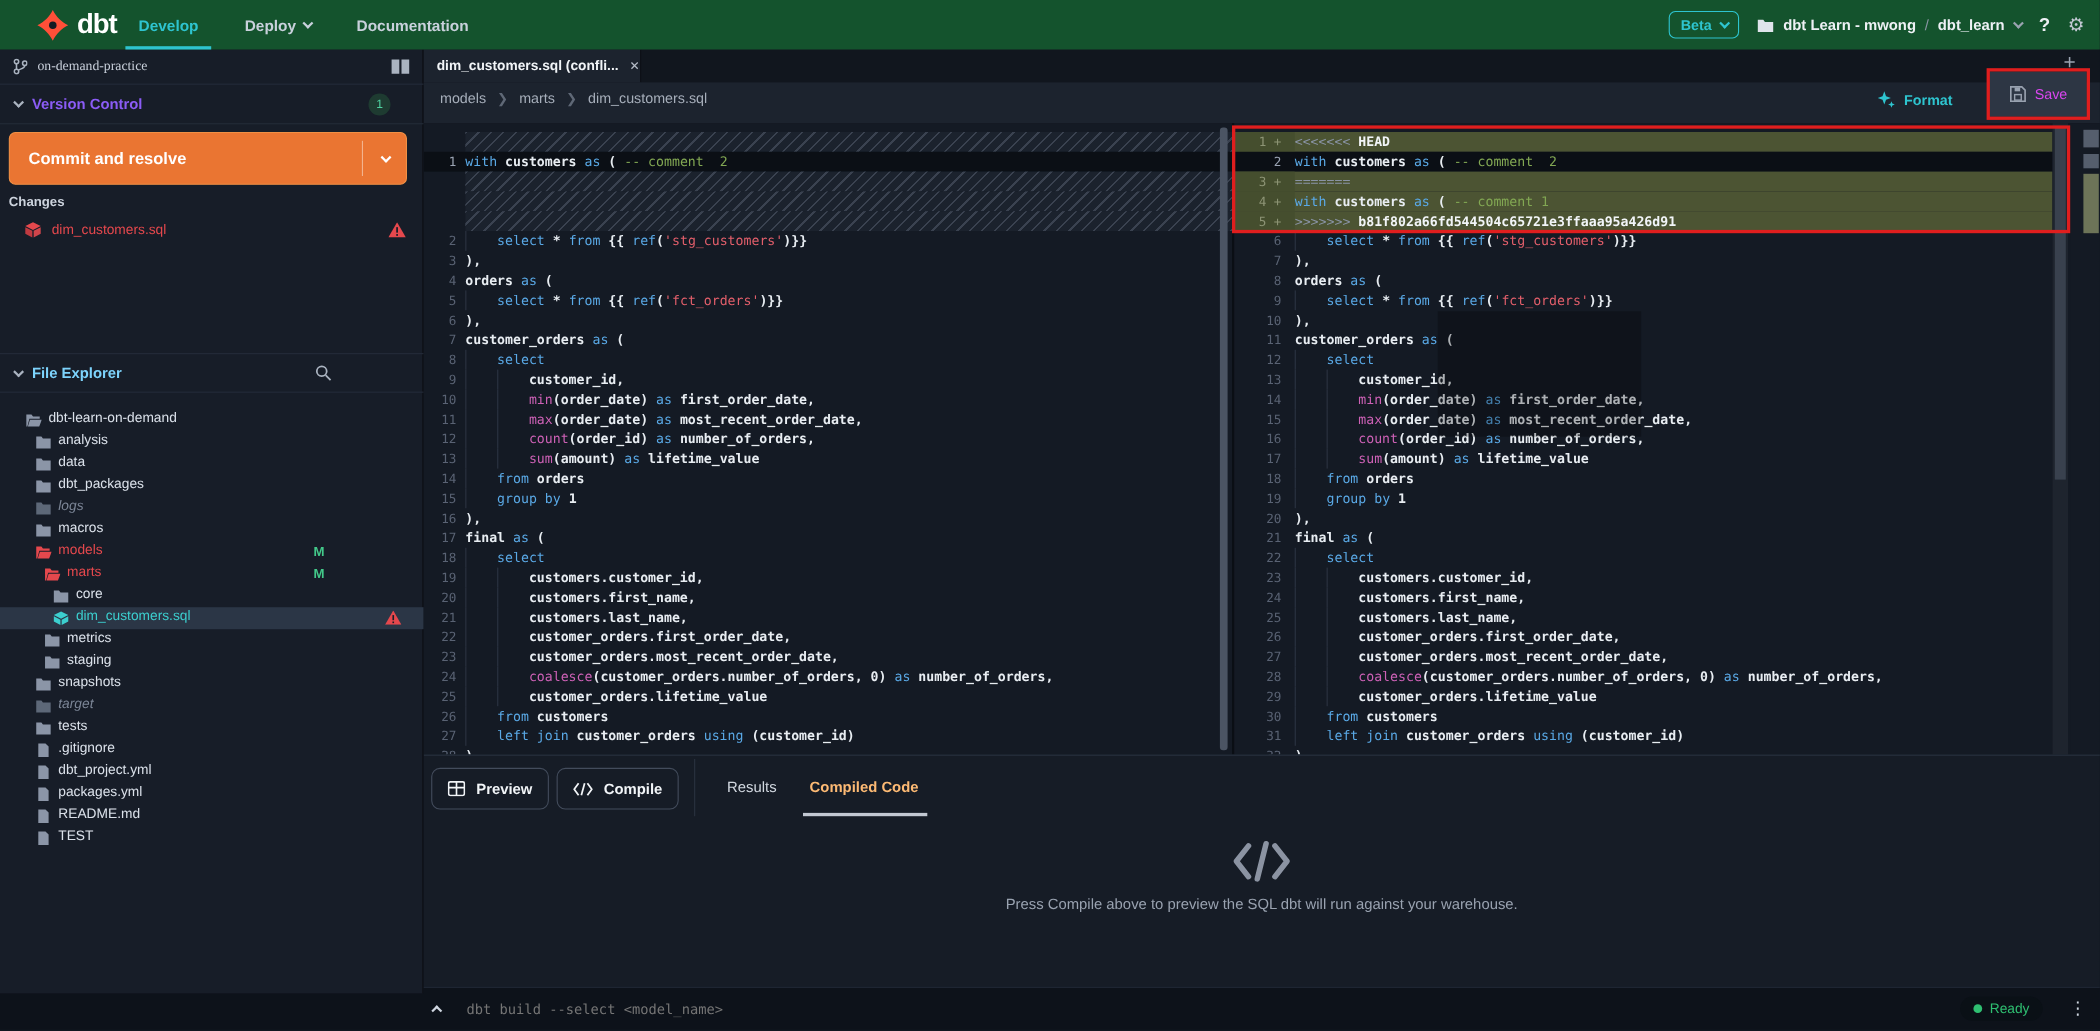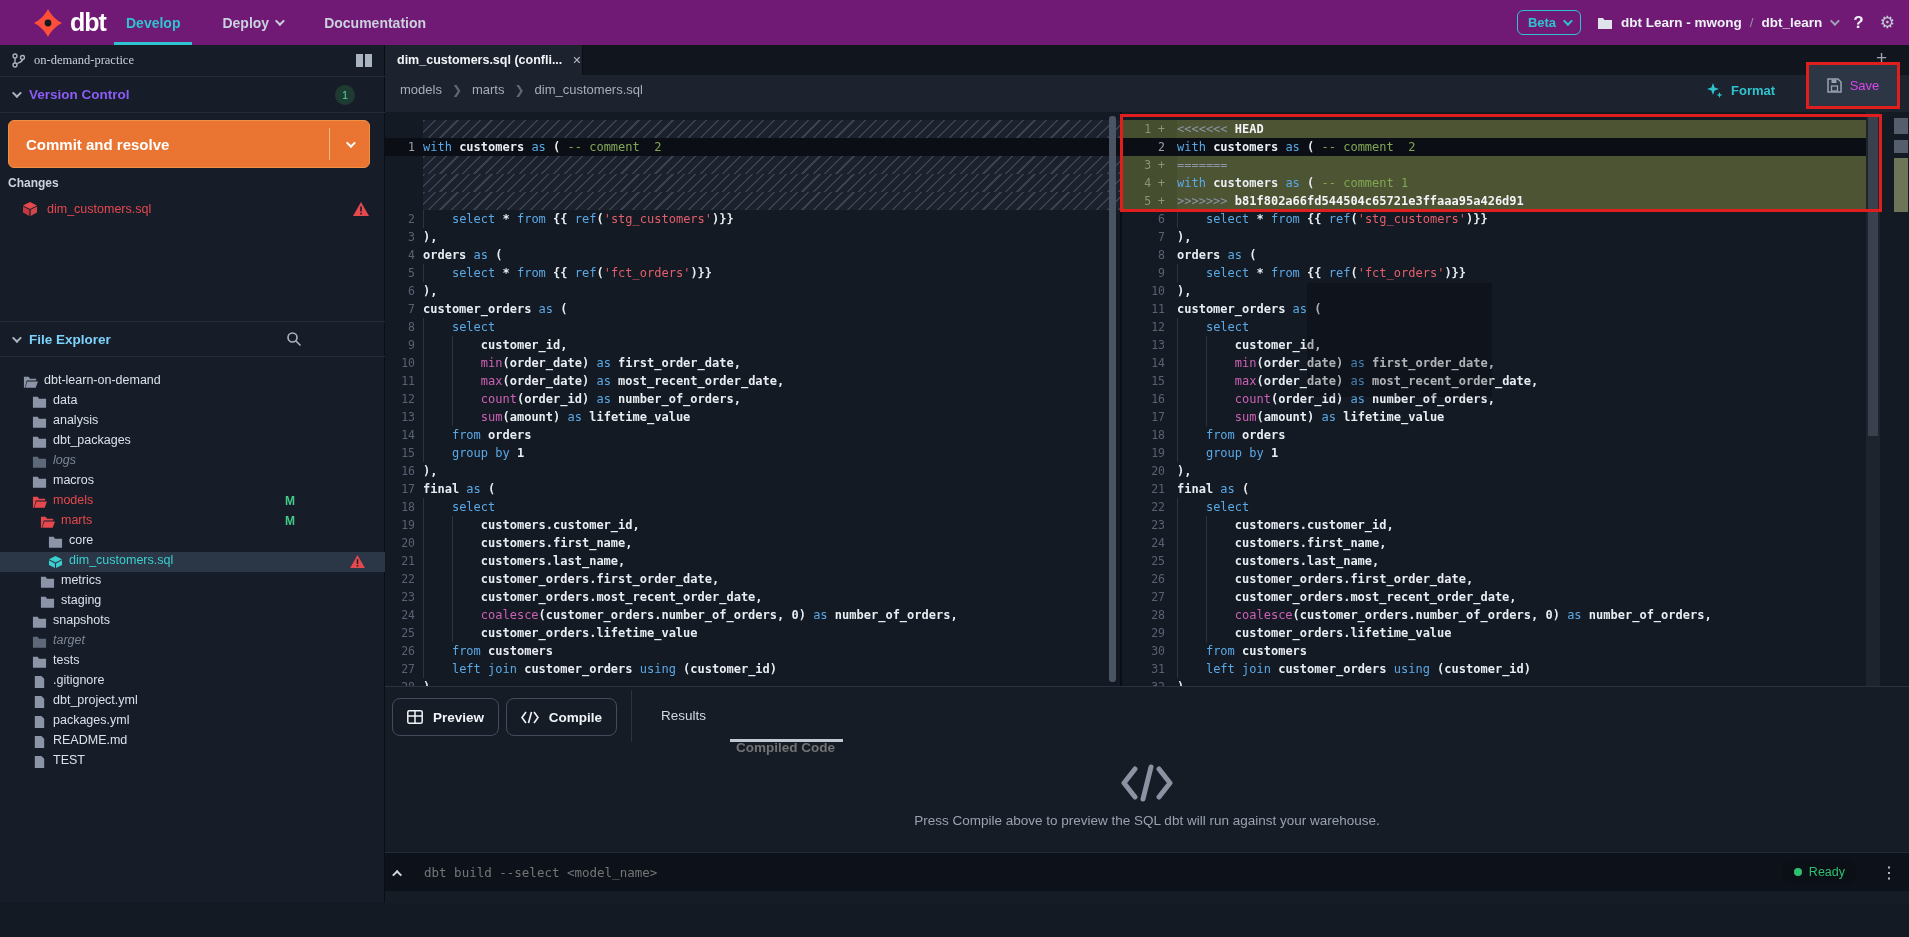--- a/index.html
+++ b/index.html
@@ -2,21 +2,21 @@
 <html><head>
 <meta charset="utf-8">
 <style>
   * { margin:0; padding:0; box-sizing:border-box; }
   html,body { width:1909px; height:937px; background:#10151d; overflow:hidden;
     font-family:"Liberation Sans", sans-serif; }
   .abs { position:absolute; }
   #app { position:relative; width:1909px; height:937px; background:#141a23; }
 
   
-  #navbar { left:0; top:0; width:1909px; height:45px; background:#701a75; z-index:30; }
+  #navbar { left:0; top:0; width:1909px; height:45px; background:#14532d; z-index:30; }
   #brand { left:70px; top:8px; color:#fff; font-size:25px; font-weight:bold; letter-spacing:-1px; }
   #nav-menu { left:126px; top:0; height:45px; display:flex; align-items:center; gap:42px; }
   .nav-item { color:#c9d1dc; font-size:14px; font-weight:bold; position:relative; height:45px;
     display:flex; align-items:center; gap:6px; cursor:pointer; }
   .nav-item.active { color:#2ec4cf; }
   .nav-item.active:after { content:""; position:absolute; left:-12px; right:-12px; bottom:0;
     height:3px; background:#2ec4cf; }
   .chev { width:7px; height:7px; border-right:2px solid currentColor; border-bottom:2px solid currentColor;
     display:inline-block; transform:rotate(45deg) translateY(-2px); }
   .chev-up { transform:rotate(-135deg) translateY(-2px); }
@@ -115,29 +115,29 @@
   
   #bottom-panel { left:385px; top:686px; width:1524px; height:217px; background:#161c26; border-top:1px solid #2a3240; }
   .panel-btn { position:absolute; top:698px; height:38px; border:1px solid #434c5c; border-radius:8px;
     background:transparent; color:#f2f5f8; font-size:13.5px; font-weight:bold; display:flex;
     align-items:center; justify-content:center; gap:10px; cursor:pointer; font-family:"Liberation Sans",sans-serif; }
   #preview-btn { left:392px; width:107px; }
   #compile-btn { left:506px; width:111px; }
   #panel-vdiv { left:631px; top:690px; width:1px; height:52px; background:#2a3240; }
   .panel-tab { position:absolute; top:708px; font-size:13.5px; cursor:pointer; }
   #tab-results { left:661px; color:#d2d8e0; }
-  #tab-compiled { left:736px; color:#737373; font-weight:bold;margin-top:32px; }
+  #tab-compiled { left:736px; color:#fdba74; font-weight:bold; }
   #compiled-underline { left:730px; top:739px; width:113px; height:3px; background:#c2c8d2; }
   #empty-state { left:385px; top:745px; width:1524px; text-align:center; }
   #empty-icon { margin-top:18px; }
   #empty-title { margin-top:6px; color:#f2f5f8; font-size:14.5px; font-weight:bold; }
   #empty-sub { margin-top:6px; color:#99a2b0; font-size:13.5px; }
 
   
-  #command-bar { left:0; top:852px; width:1909px; height:39px; background:#0d121a;
+  #command-bar { left:0; top:897px; width:1909px; height:39px; background:#0d121a;
     border-top:1px solid #232b38; display:flex; align-items:center; }
   #cmd-chevron { margin-left:395px; color:#cfd6e0; }
   #cmd-input { margin-left:22px; flex:1; background:transparent; border:none; outline:none;
     color:#8d97a6; font-family:"DejaVu Sans Mono", monospace; font-size:12.5px; }
   #ready-pill { display:flex; align-items:center; gap:7px; background:#0a1016; border-radius:12px;
     padding:4px 12px; margin-right:24px; }
   #ready-dot { width:8px; height:8px; border-radius:50%; background:#2fbf71; }
   #ready-label { color:#2fbf71; font-size:12.5px; }
   #kebab-icon { color:#cfd6e0; font-size:16px; margin-right:12px; }
 </style>
@@ -240,27 +240,27 @@
         <div class="tree-row ">
           <svg width="15" height="14" viewBox="0 0 16 14" class="ticon" style="left: 23px; position: absolute;">
             <path d="M1 1.5 h5 l1.5 2 H14 v2 H4 L2 13 H1 Z M4.5 6.5 H16 L13.5 13 H2.5 Z" fill="#8b95a7"></path>
           </svg>
           <span class="tlabel" style="left: 44px;">dbt-learn-on-demand</span>
         </div>
         <div class="tree-row ">
           <svg width="15" height="14" viewBox="0 0 16 14" class="ticon" style="left: 32px; position: absolute;">
             <path d="M1 1.5 h5 l1.5 2 H15 v9.5 H1 Z" fill="#8b95a7"></path>
           </svg>
+          <span class="tlabel" style="left: 53px;">analysis</span>
+        </div>
+        <div class="tree-row ">
+          <svg width="15" height="14" viewBox="0 0 16 14" class="ticon" style="left: 32px; position: absolute;">
+            <path d="M1 1.5 h5 l1.5 2 H15 v9.5 H1 Z" fill="#8b95a7"></path>
+          </svg>
           <span class="tlabel" style="left: 53px;">data</span>
-        </div>
-        <div class="tree-row ">
-          <svg width="15" height="14" viewBox="0 0 16 14" class="ticon" style="left: 32px; position: absolute;">
-            <path d="M1 1.5 h5 l1.5 2 H15 v9.5 H1 Z" fill="#8b95a7"></path>
-          </svg>
-          <span class="tlabel" style="left: 53px;">analysis</span>
         </div>
         <div class="tree-row ">
           <svg width="15" height="14" viewBox="0 0 16 14" class="ticon" style="left: 32px; position: absolute;">
             <path d="M1 1.5 h5 l1.5 2 H15 v9.5 H1 Z" fill="#8b95a7"></path>
           </svg>
           <span class="tlabel" style="left: 53px;">dbt_packages</span>
         </div>
         <div class="tree-row dim">
           <svg width="15" height="14" viewBox="0 0 16 14" class="ticon" style="left: 32px; position: absolute;">
             <path d="M1 1.5 h5 l1.5 2 H15 v9.5 H1 Z" fill="#5d6878"></path>

